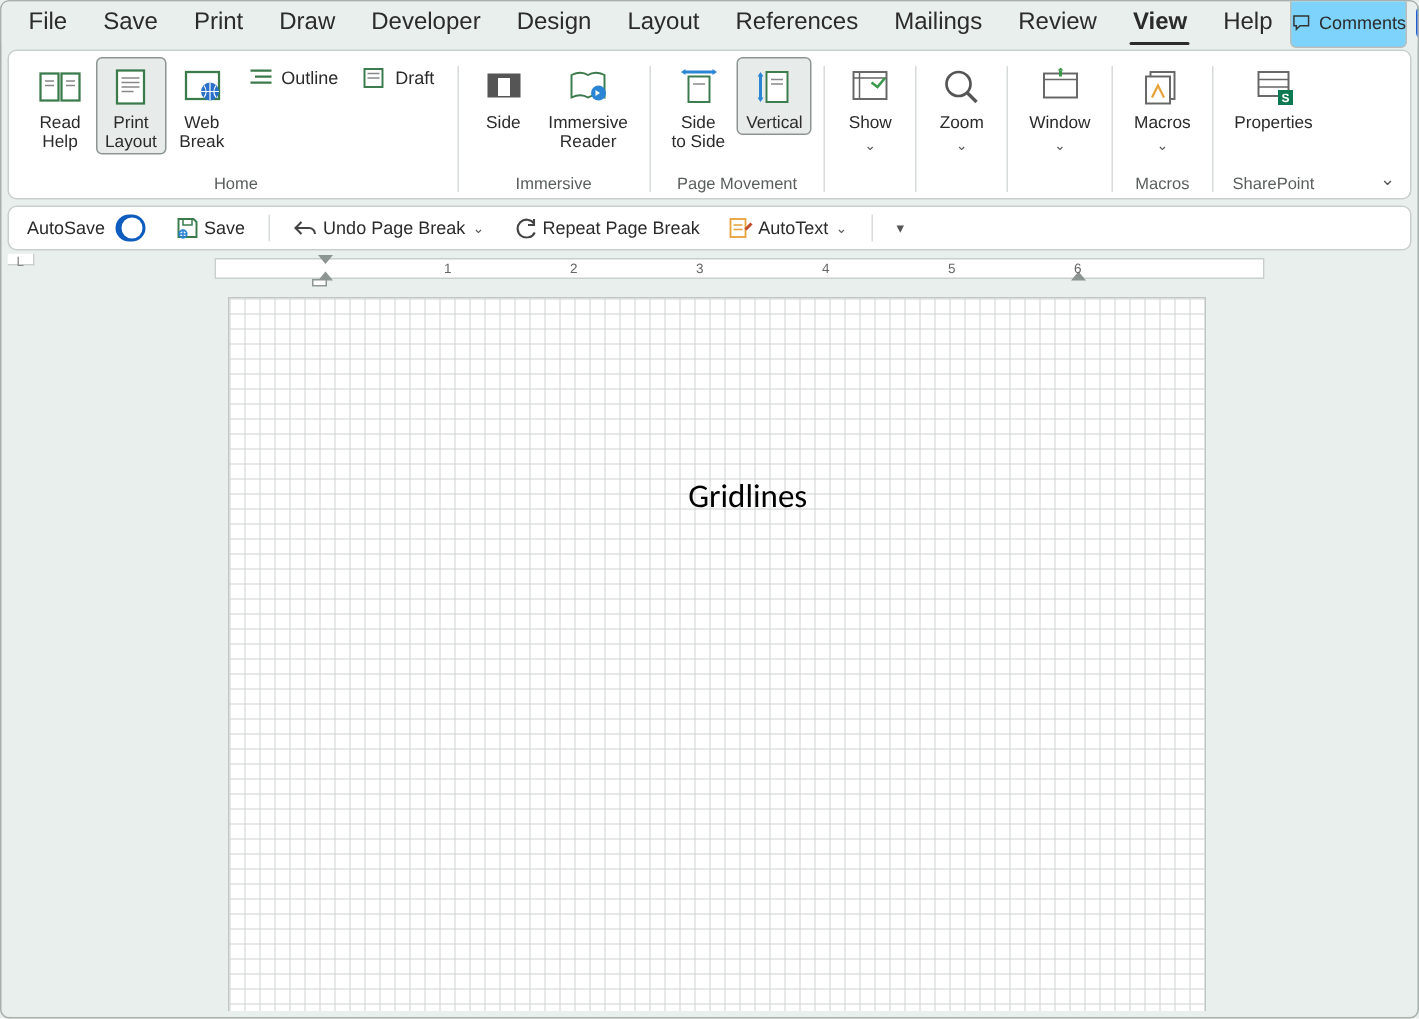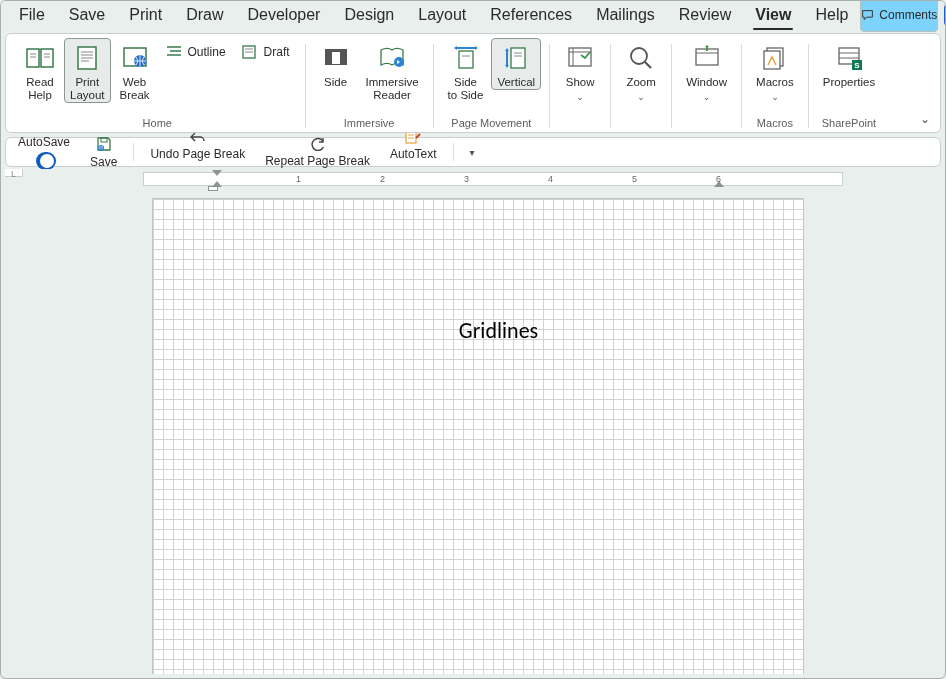--- a/index.html
+++ b/index.html
@@ -189,21 +189,20 @@
     content: "";
     position: absolute;
     right: 2px; top: 2px;
     width: 14px; height: 14px;
     background: #fff;
     border-radius: 50%;
   }
   .qbtn {
     display: flex; align-items: center; gap: 3px;
     padding: 2px 4px;
-    flex-direction: column;
   }
   .qbtn .chev { font-size: 9px; color: #555; margin-left: 2px; }
   .qsep { width: 1px; height: 18px; background: #d7dcd9; }
 
   
   .docarea {
     position: absolute;
     left: 4px; right: 4px; top: 168px; bottom: 4px;
     background: var(--bg);
     overflow: hidden;

